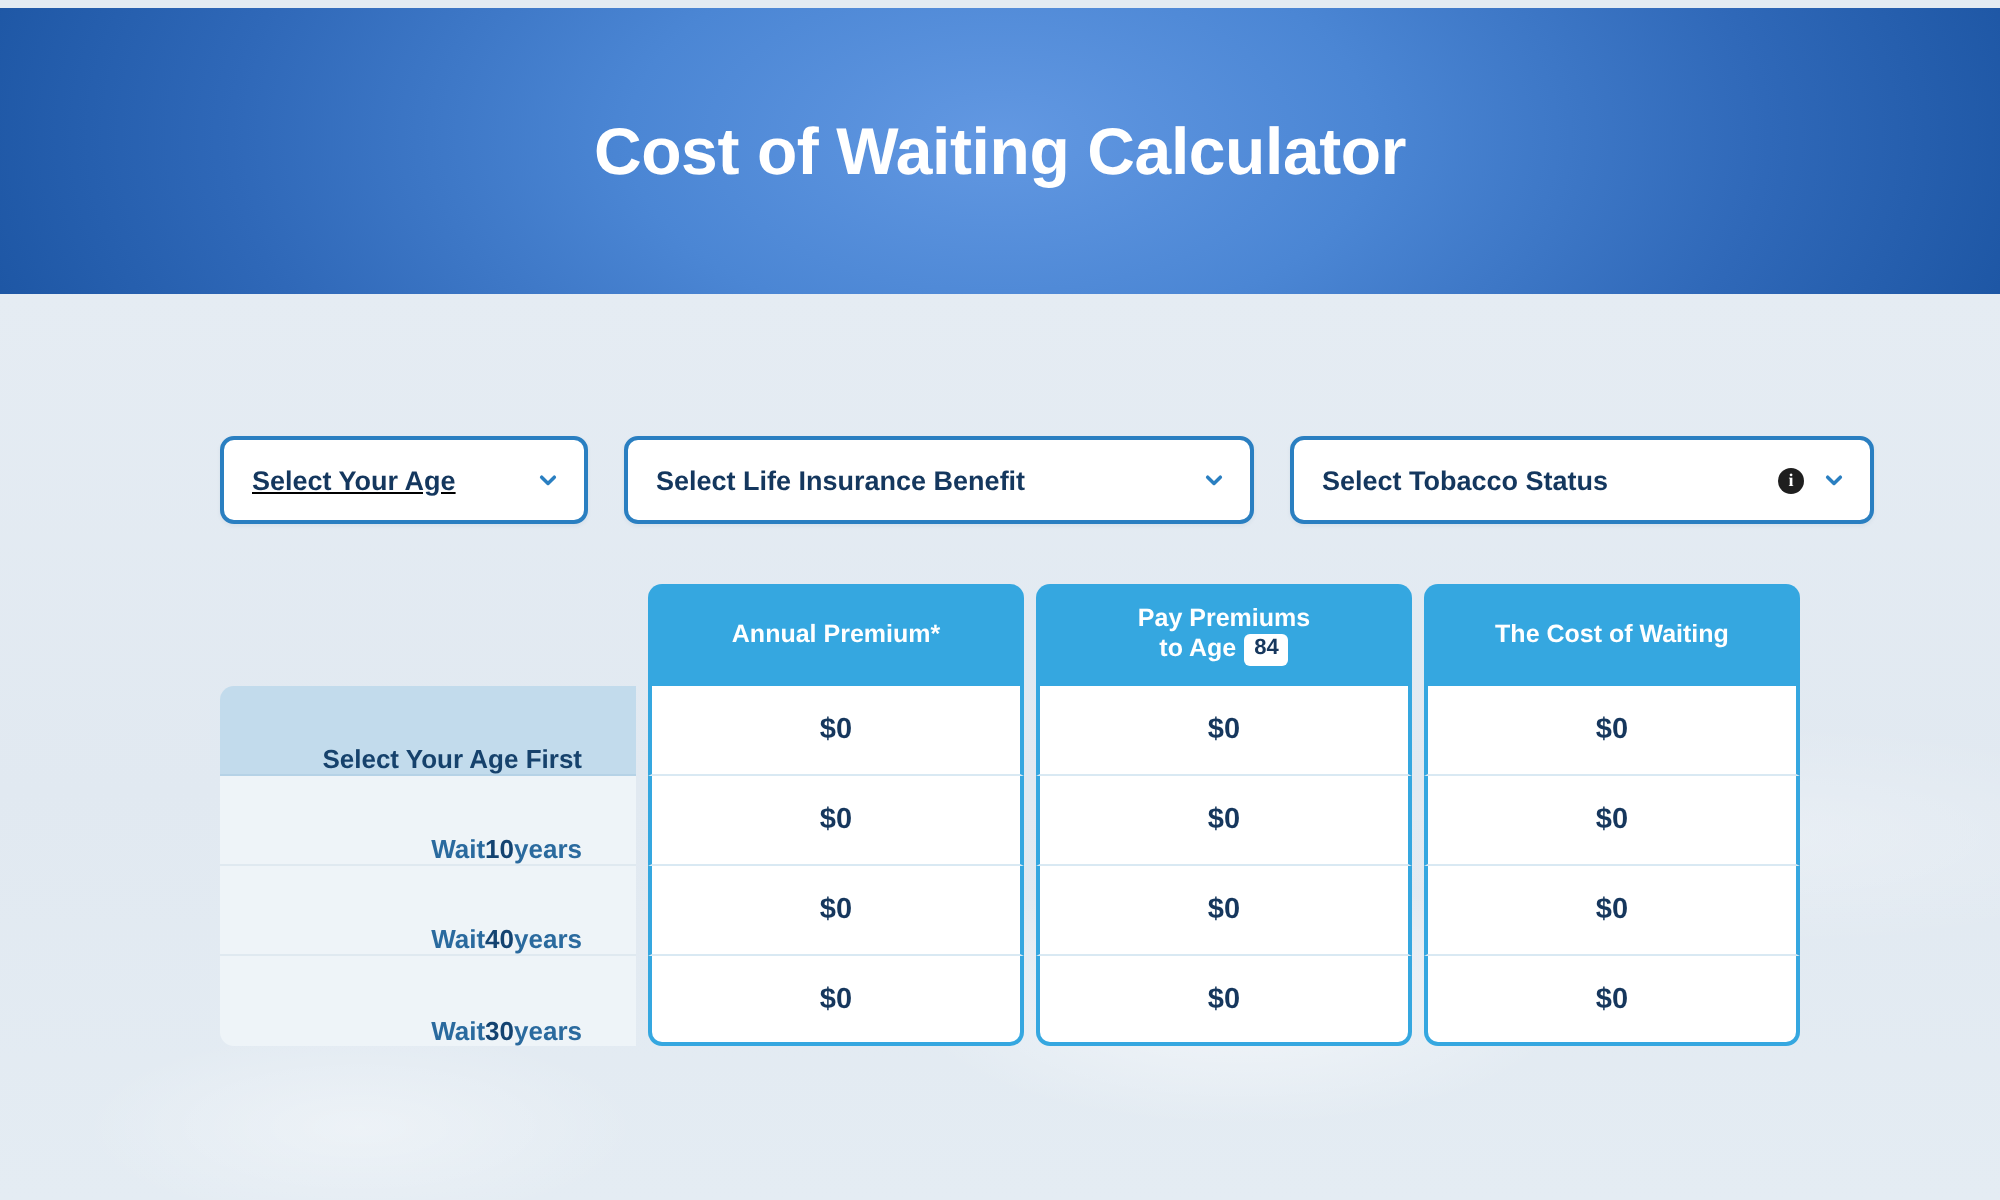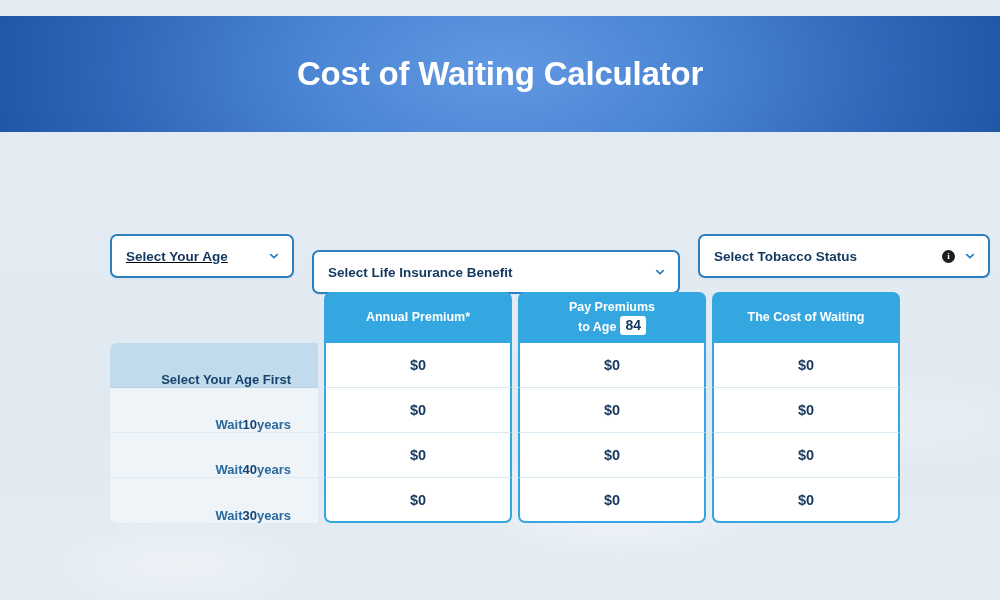--- a/index.html
+++ b/index.html
@@ -24,23 +24,23 @@
       radial-gradient(ellipse 240px 90px at 62% 78%, rgba(255,255,255,0.55) 0%, rgba(255,255,255,0) 70%),
       radial-gradient(ellipse 200px 70px at 18% 92%, rgba(255,255,255,0.35) 0%, rgba(255,255,255,0) 70%),
       radial-gradient(ellipse 300px 80px at 88% 60%, rgba(255,255,255,0.25) 0%, rgba(255,255,255,0) 70%),
       linear-gradient(180deg, #e5ecf3 0%, #e1e9f1 55%, #e4ecf3 100%);
     pointer-events: none;
   }
 
   
   .header {
     position: absolute;
-    left: 0; top: 16px;
+    left: 0; top: 4px;
     width: 1000px;
-    height: 116px;
+    height: 143px;
     background:
       radial-gradient(ellipse 620px 330px at 50% 45%, #6298e2 0%, #4b86d4 30%, #2f68b8 62%, #1d56a4 85%, #1a4f96 100%);
     display: flex;
     align-items: center;
     justify-content: center;
     overflow: hidden;
   }
 
   .header-title {
     color: #ffffff;
@@ -66,21 +66,21 @@
     border: 2px solid #2a7fc1;
     border-radius: 7px;
     display: flex;
     align-items: center;
     padding: 0 13px 0 14px;
     cursor: pointer;
     box-shadow: 0 1px 2px rgba(20,60,110,0.06);
   }
 
   .select-box.w1 { width: 184px; text-decoration: underline; }
-  .select-box.w2 { width: 368px; margin-top: 32px; }
+  .select-box.w2 { width: 315px; }
   .select-box.w3 { width: 292px; }
 
   .select-label {
     color: #14375e;
     font-size: 13.5px;
     font-weight: bold;
     white-space: nowrap;
     flex: 1;
   }
 
@@ -138,21 +138,21 @@
     justify-content: center;
     line-height: 1.24;
     text-align: center;
   }
 
   .age-badge {
     display: inline-block;
     background: #ffffff;
     color: #16375d;
     border-radius: 3px;
-    font-size: 14px;
+    font-size: 11px;
     font-weight: bold;
     padding: 1px 5px 1px 5px;
     margin-left: 4px;
     vertical-align: 1px;
   }
 
   
   .row-label {
     height: 45px;
     display: flex;

